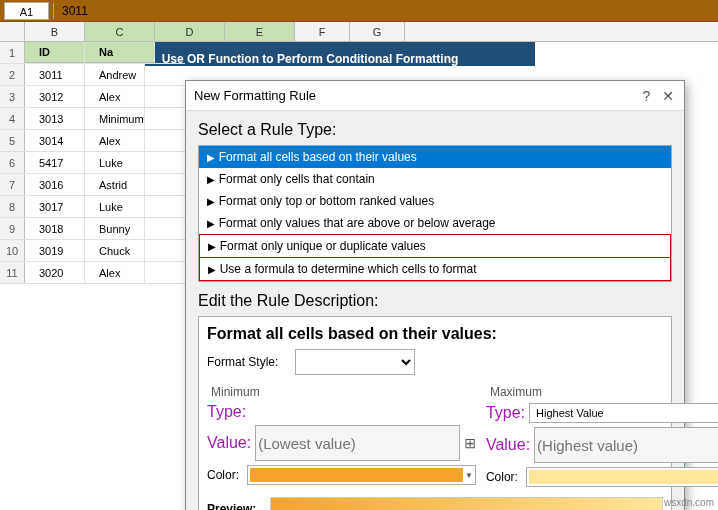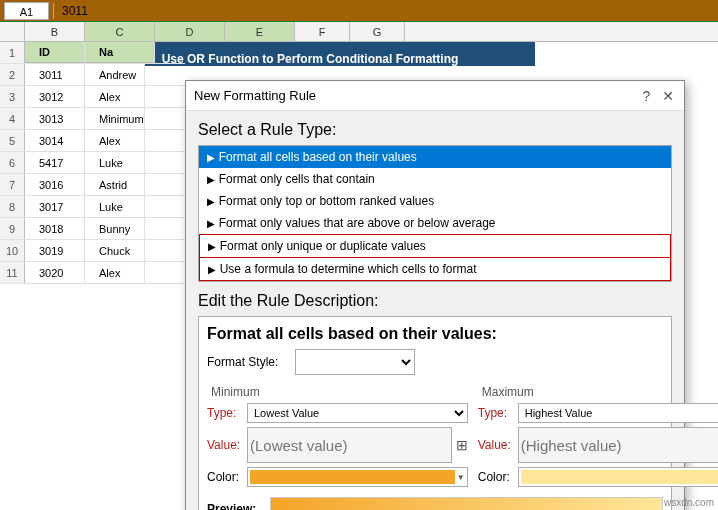--- a/index.html
+++ b/index.html
@@ -249,22 +249,22 @@
       margin-bottom: 4px;
       padding-left: 4px;
     }
     .field-row {
       display: flex;
       align-items: center;
       gap: 4px;
       margin-bottom: 4px;
     }
     .field-label {
-      font-size: 12px;
-      color: #b91c1c;
+      font-size: 16px;
+      color: #a21caf;
       min-width: 36px;
     }
     .field-select {
       font-size: 11px;
       padding: 1px 2px;
       border: 1px solid #aaa;
       background: #fff;
       height: 20px;
       flex: 1;
     }
@@ -489,23 +489,20 @@
           <option>2-Color Scale</option>
         </select>
       </div>
 
       <div class="min-max-row">
 
         <div class="min-max-col">
           <div class="min-max-header">Minimum</div>
           <div class="field-row">
             <span class="field-label">Type:</span>
-            <select class="field-select">
-              <option>Lowest Value</option>
-            </select>
           </div>
           <div class="field-row">
             <span class="field-label">Value:</span>
             <input type="text" class="field-input" placeholder="(Lowest value)" style="">
             <span style="font-size:14px; cursor:pointer; color:#555;">⊞</span>
           </div>
           <div class="color-row">
             <span class="color-label">Color:</span>
             <div class="color-select">
               <div class="color-swatch-orange"></div>

